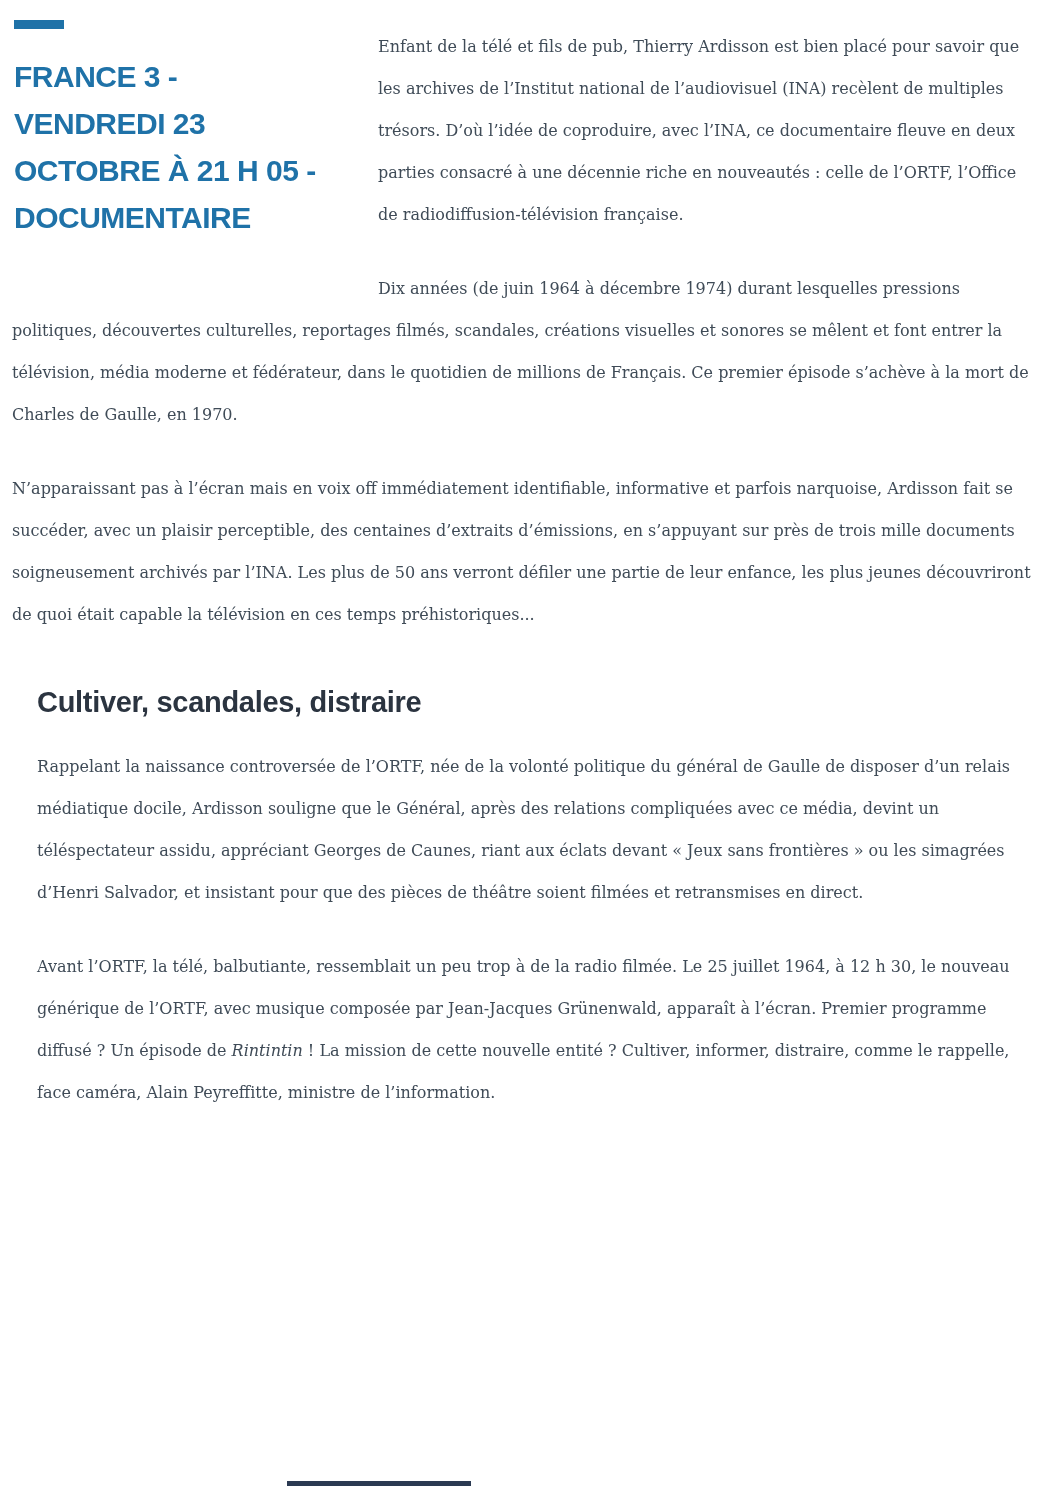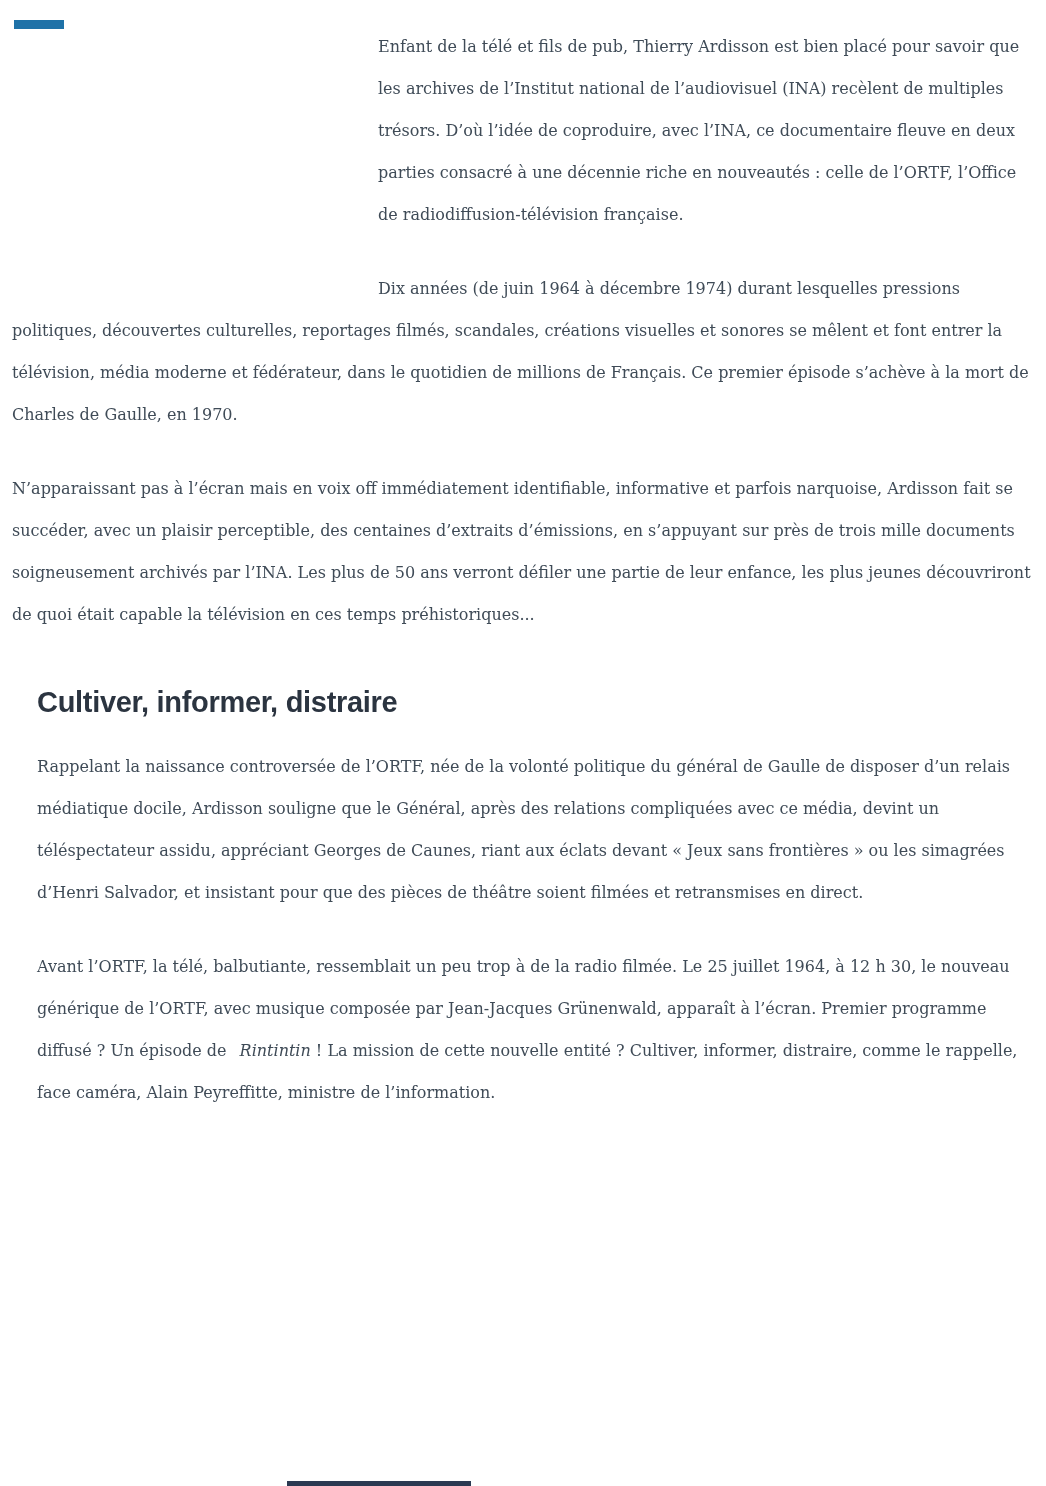--- a/index.html
+++ b/index.html
@@ -58,45 +58,51 @@
   }
   .sub-section h2{
     font-family: "Liberation Sans", sans-serif;
     font-weight:700;
     font-size:29px;
     line-height:36px;
     letter-spacing:-0.3px;
     color: var(--heading-text);
     margin-bottom:26px;
   }
-  .italic{ font-style: italic; margin-left: 8px; }
+  .italic{ font-style: italic; }
   .bottom-partial-bar{
     position:absolute;
     left:287px; bottom:0;
     width:184px; height:5px;
     background: var(--bottom-bar);
   }
 </style>
 </head>
 <body>
 
 <div class="article">
 
   <div class="kicker-float">
     <div class="kicker-bar"></div>
+    <h3 class="kicker">
+      <span class="kicker-line">FRANCE 3 -</span>
+      <span class="kicker-line">VENDREDI 23</span>
+      <span class="kicker-line">OCTOBRE À 21 H 05 -</span>
+      <span class="kicker-line">DOCUMENTAIRE</span>
+    </h3>
   </div>
 
   <p>Enfant de la télé et fils de pub, Thierry Ardisson est bien placé pour savoir que les archives de l’Institut national de l’audiovisuel (INA) recèlent de multiples trésors. D’où l’idée de coproduire, avec l’INA, ce documentaire fleuve en deux parties consacré à une décennie riche en nouveautés : celle de l’ORTF, l’Office de radiodiffusion-télévision française.</p>
 
   <p>Dix années (de juin 1964 à décembre 1974) durant lesquelles pressions politiques, découvertes culturelles, reportages filmés, scandales, créations visuelles et sonores se mêlent et font entrer la télévision, média moderne et fédérateur, dans le quotidien de millions de Français. Ce premier épisode s’achève à la mort de Charles de Gaulle, en 1970.</p>
 
   <p>N’apparaissant pas à l’écran mais en voix off immédiatement identifiable, informative et parfois narquoise, Ardisson fait se succéder, avec un plaisir perceptible, des centaines d’extraits d’émissions, en s’appuyant sur près de trois mille documents soigneusement archivés par l’INA. Les plus de 50 ans verront défiler une partie de leur enfance, les plus jeunes découvriront de quoi était capable la télévision en ces temps préhistoriques...</p>
 
   <div class="sub-section">
-    <h2>Cultiver, informer, distraire</h2>
+    <h2>Cultiver, scandales, distraire</h2>
 
     <p>Rappelant la naissance controversée de l’ORTF, née de la volonté politique du général de Gaulle de disposer d’un relais médiatique docile, Ardisson souligne que le Général, après des relations compliquées avec ce média, devint un téléspectateur assidu, appréciant Georges de Caunes, riant aux éclats devant « Jeux sans frontières » ou les simagrées d’Henri Salvador, et insistant pour que des pièces de théâtre soient filmées et retransmises en direct.</p>
 
     <p><span>Avant l’ORTF, la télé, balbutiante, ressemblait un peu trop à de la radio filmée. Le 25 juillet 1964, à 12 h 30, le nouveau générique de l’ORTF, avec musique composée par Jean-Jacques Grünenwald, apparaît à l’écran. Premier programme diffusé ? Un épisode de </span><span class="italic">Rintintin</span><span> ! La mission de cette nouvelle entité ? Cultiver, informer, distraire, comme le rappelle, face caméra, Alain Peyreffitte, ministre de l’information.</span></p>
   </div>
 
   <div class="bottom-partial-bar"></div>
 </div>
 
 </body></html>

